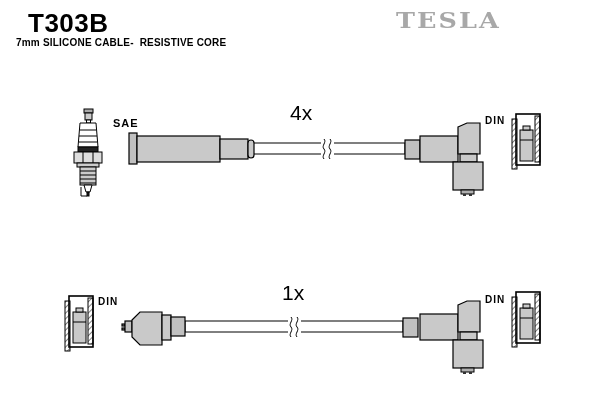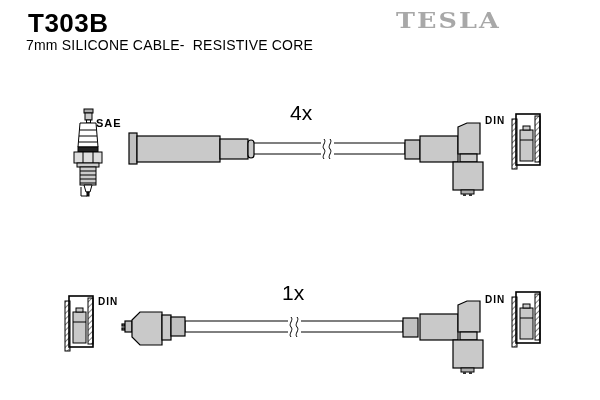--- a/index.html
+++ b/index.html
@@ -1,27 +1,27 @@
 <!DOCTYPE html>
 <html><head>
 <meta charset="utf-8">
 <style>
   html,body{margin:0;padding:0;background:#fff;}
   #page{position:relative;width:600px;height:400px;background:#ffffff;overflow:hidden;
         font-family:"Liberation Sans",sans-serif;color:#000;}
   .abs{position:absolute;}
   #product-code{left:12px;top:8px;font-size:26px;font-weight:700;letter-spacing:.5px;margin-left:16px;}
-  #product-subtitle{left:26px;top:37px;font-size:14px;font-weight:400;letter-spacing:.2px;white-space:pre;}
+  #product-subtitle{left:16px;top:37px;font-size:10px;font-weight:700;letter-spacing:.2px;white-space:pre;}
   #brand-logo{left:396px;top:7px;font-size:25px;font-weight:700;letter-spacing:2px;
               font-family:"DejaVu Serif",serif;color:#a8a8a8;transform:scale(1.02,.9);transform-origin:left top;}
   .qty{font-size:21px;font-weight:400;color:#000;}
   #qty-row1{left:290px;top:101px;text-align:center;}
   #qty-row2{left:282px;top:281px;}
   .conn-label{font-size:11px;font-weight:700;letter-spacing:1px;}
-  #sae-label{left:96px;top:117px;}
+  #sae-label{left:113px;top:117px;}
   #din-label-tr{left:485px;top:115px;font-size:10px;}
   #din-label-bl{left:98px;top:296px;font-size:10px;}
   #din-label-br{left:485px;top:294px;font-size:10px;}
   svg{position:absolute;left:0;top:0;}
 </style>
 </head>
 <body>
 
 <div id="page">
 

